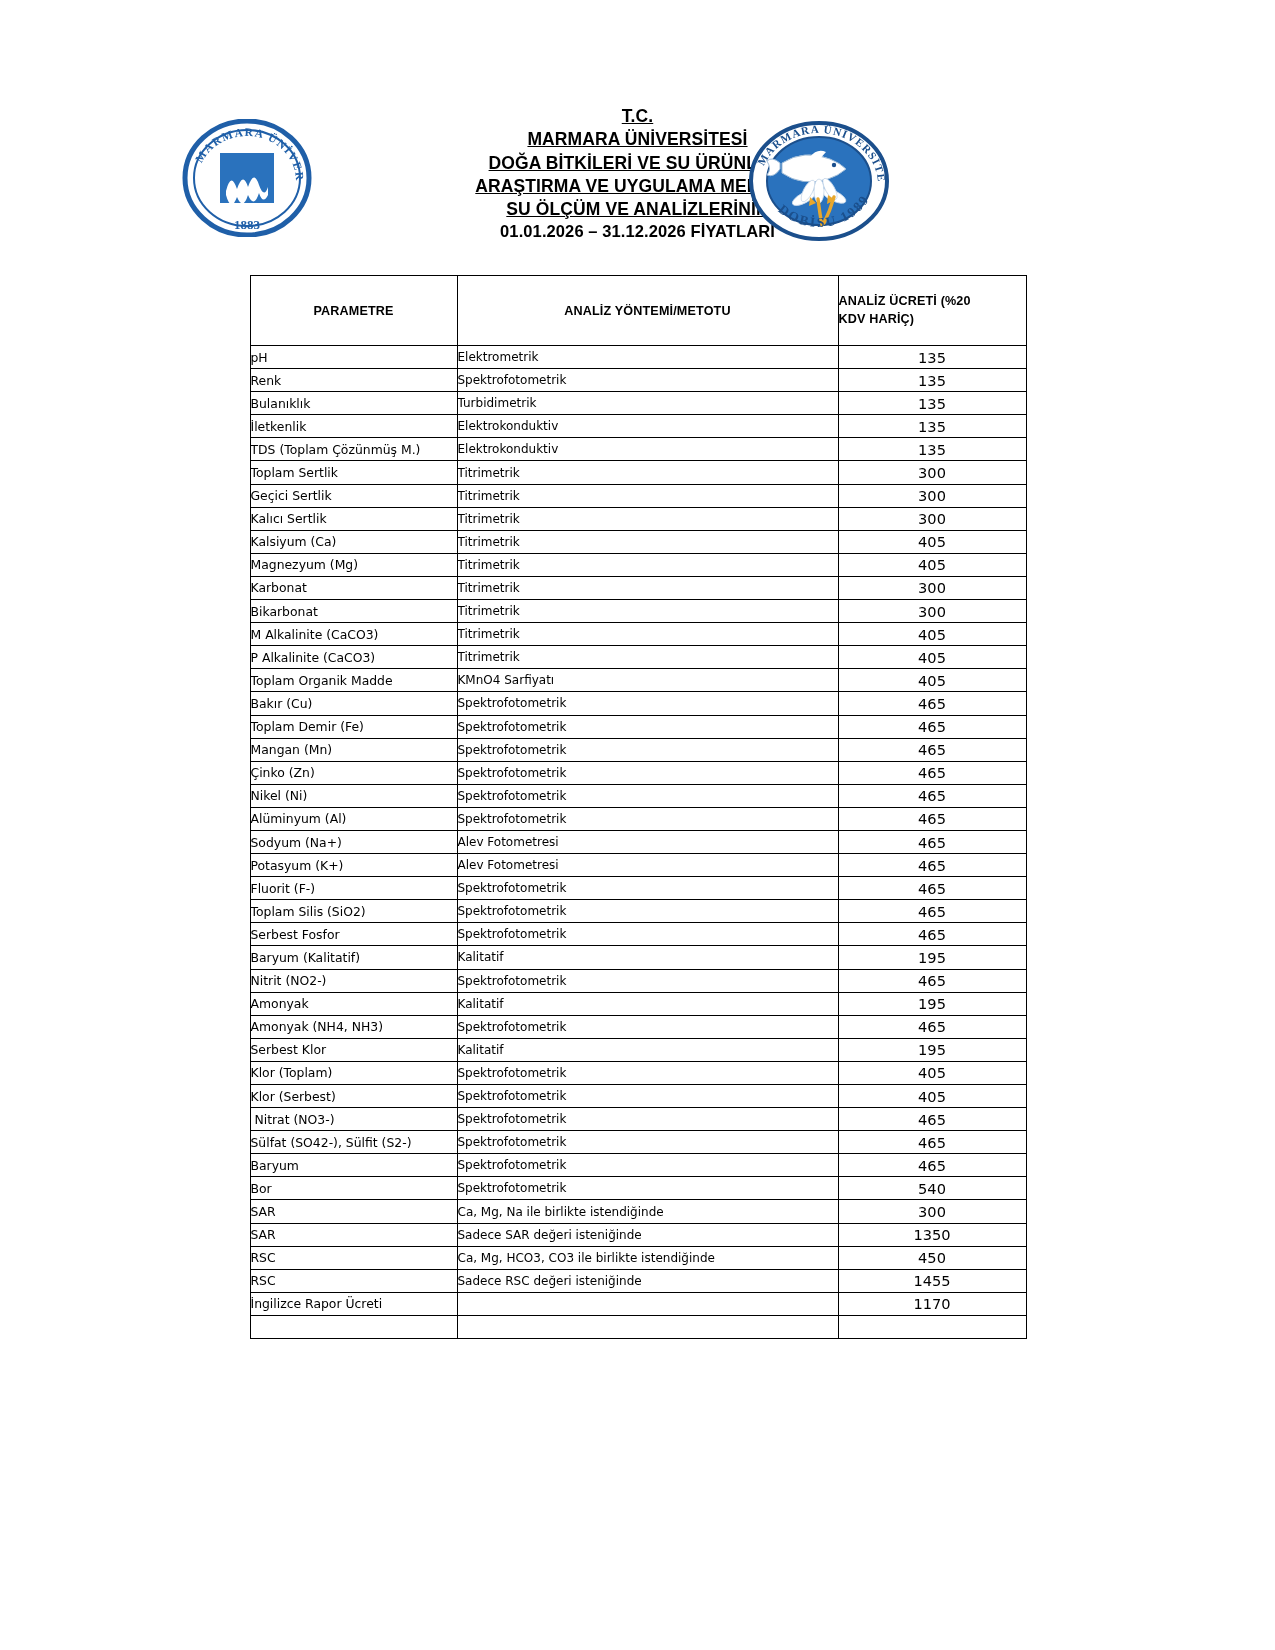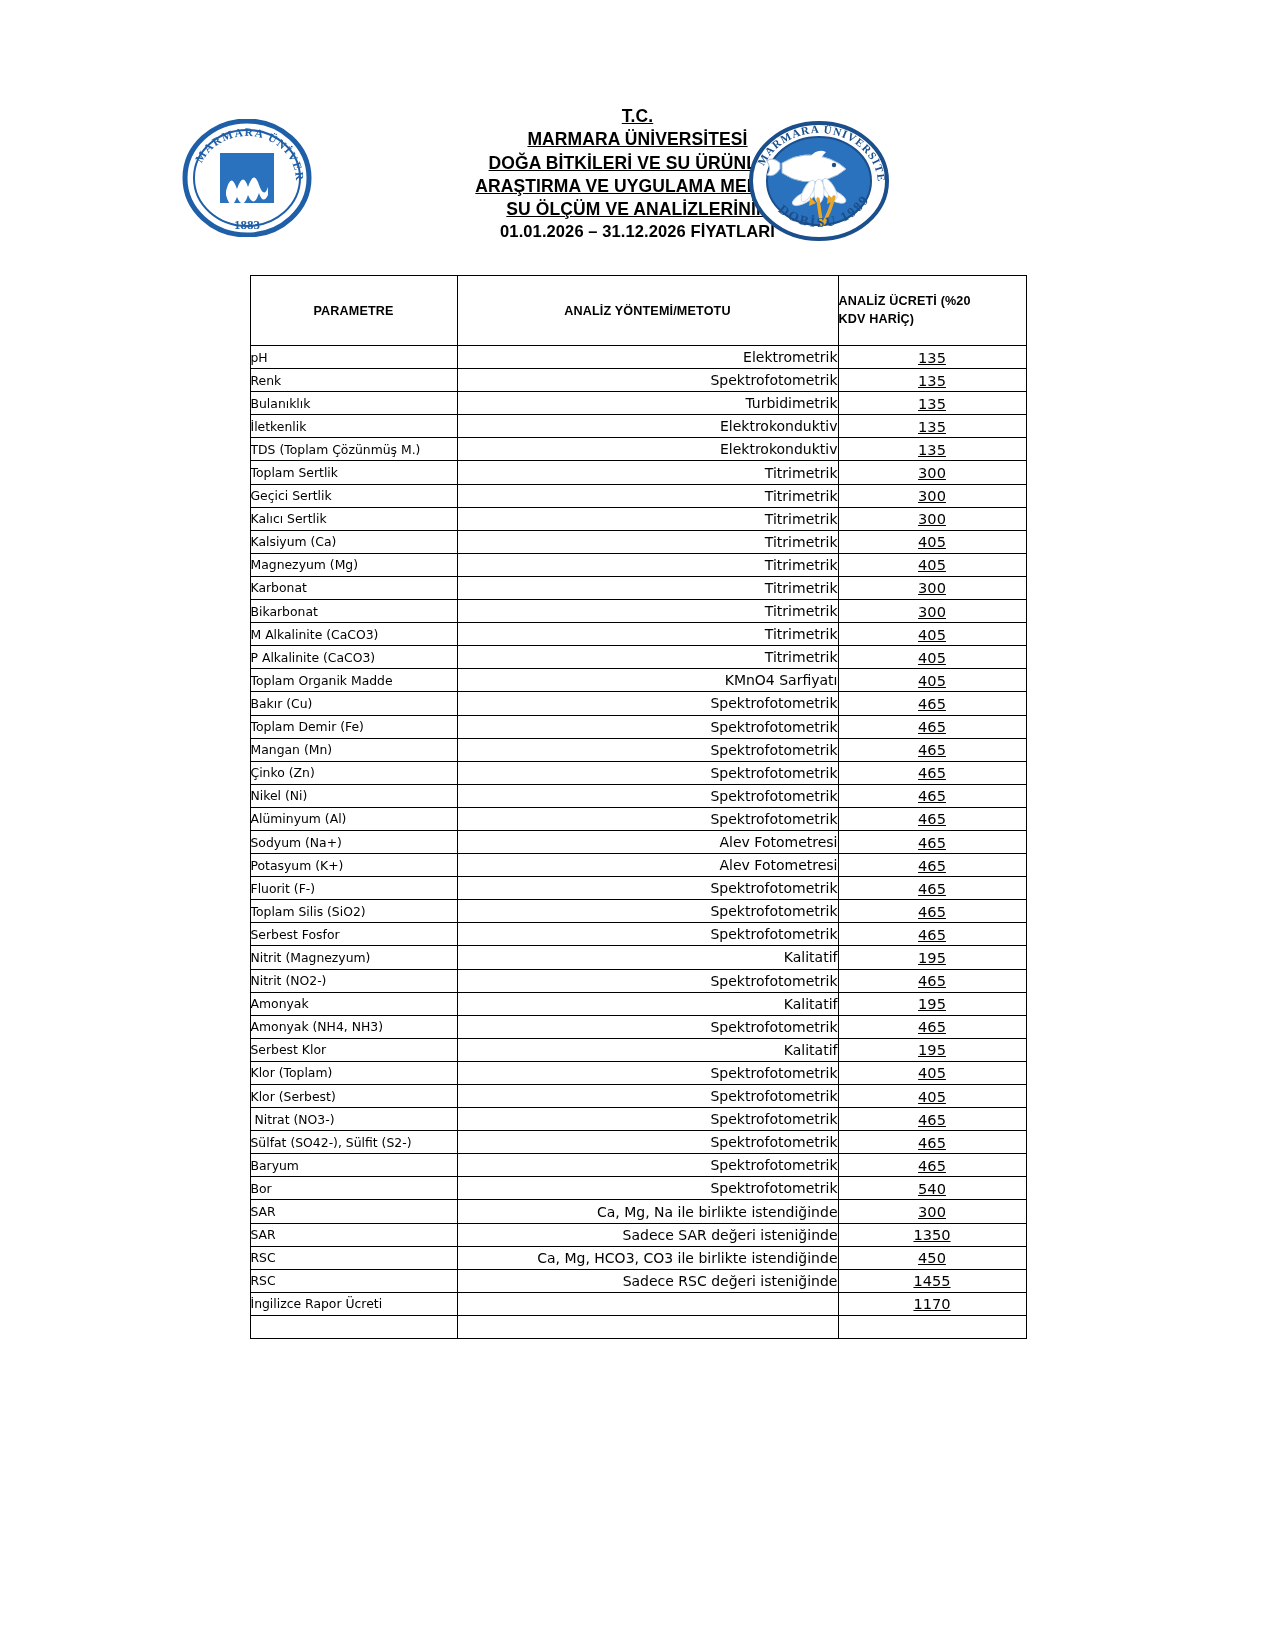--- a/index.html
+++ b/index.html
@@ -107,27 +107,26 @@
   tbody tr { height: 23.1px; }
   tbody td { height: 23.1px; }
 
   td.param {
     text-align: left;
     padding: 0 2px 0 5px;
     font-size: 12.4px;
     white-space: pre;
   }
   td.method {
-    text-align: right;
-    font-size: 14px;
+    text-align: left;
+    font-size: 12px;
   }
   td.price {
     text-align: center;
     font-size: 14.6px;
-    text-decoration: underline;
   }
   tr.empty-row td { height: 23.1px; }
 </style>
 </head>
 <body>
 
 <div class="page">
 
   <div class="header">
 
@@ -327,21 +326,21 @@
             <td class="param">Toplam Silis (SiO2)</td>
             <td class="method">Spektrofotometrik</td>
             <td class="price">465</td>
           </tr>
           <tr>
             <td class="param">Serbest Fosfor</td>
             <td class="method">Spektrofotometrik</td>
             <td class="price">465</td>
           </tr>
           <tr>
-            <td class="param">Nitrit (Magnezyum)</td>
+            <td class="param">Baryum (Kalitatif)</td>
             <td class="method">Kalitatif</td>
             <td class="price">195</td>
           </tr>
           <tr>
             <td class="param">Nitrit (NO2-)</td>
             <td class="method">Spektrofotometrik</td>
             <td class="price">465</td>
           </tr>
           <tr>
             <td class="param">Amonyak</td>

